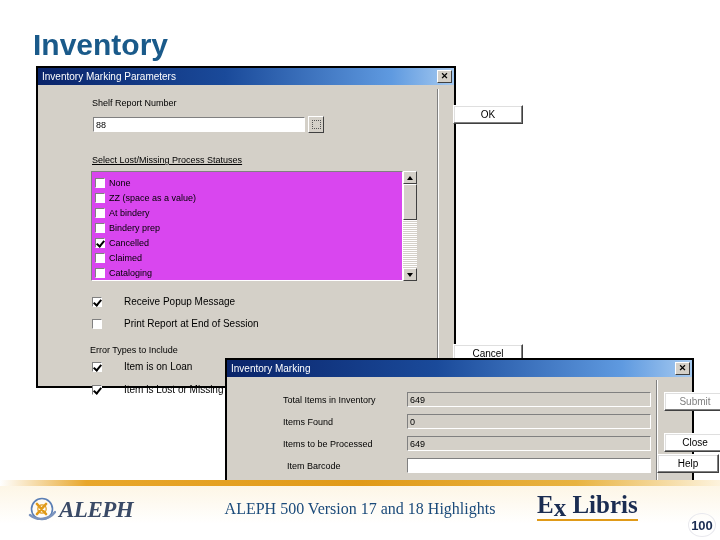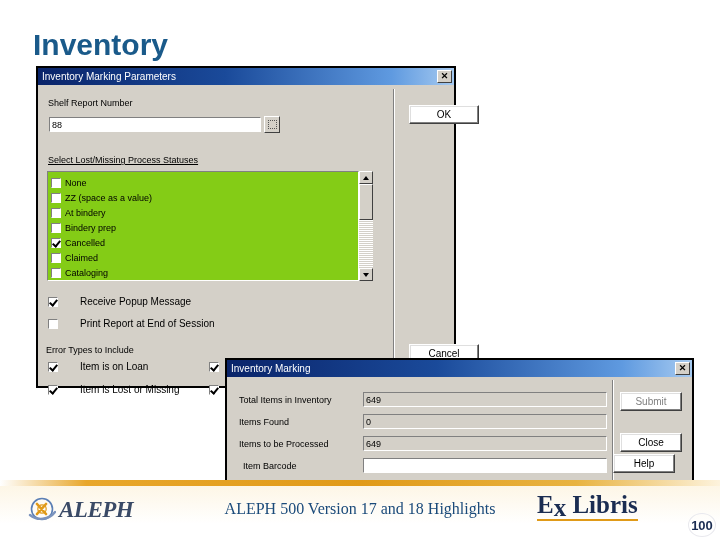--- a/index.html
+++ b/index.html
@@ -65,21 +65,21 @@
     display: flex;
     align-items: center;
     justify-content: center;
     font-size: 9px;
     font-weight: bold;
     line-height: 1;
     color: #000;
     font-family: "Liberation Sans", sans-serif;
   }
 
-  .dlg-body { position: relative; width: 100%; height: calc(100% - 17px); }
+  .dlg-body { position: relative; width: 100%; height: calc(100% - 17px); margin-left: 44px; }
 
   .fld-label {
     position: absolute;
     font-size: 9px;
     white-space: nowrap;
     color: #000;
     font-family: "Liberation Sans", sans-serif;
   }
 
   
@@ -137,21 +137,21 @@
   }
   .browse-inner {
     width: 9px; height: 9px;
     border: 1px dotted #555;
     box-sizing: border-box;
   }
 
   
   .listbox {
     position: absolute;
-    background: #84cc16;
+    background: #d946ef;
     border-top: 1px solid #808080;
     border-left: 1px solid #808080;
     border-right: 1px solid #ffffff;
     border-bottom: 1px solid #ffffff;
     box-sizing: border-box;
     overflow: hidden;
   }
   .list-items { padding: 3px 0 0 3px; }
   .list-row {
     display: flex;

